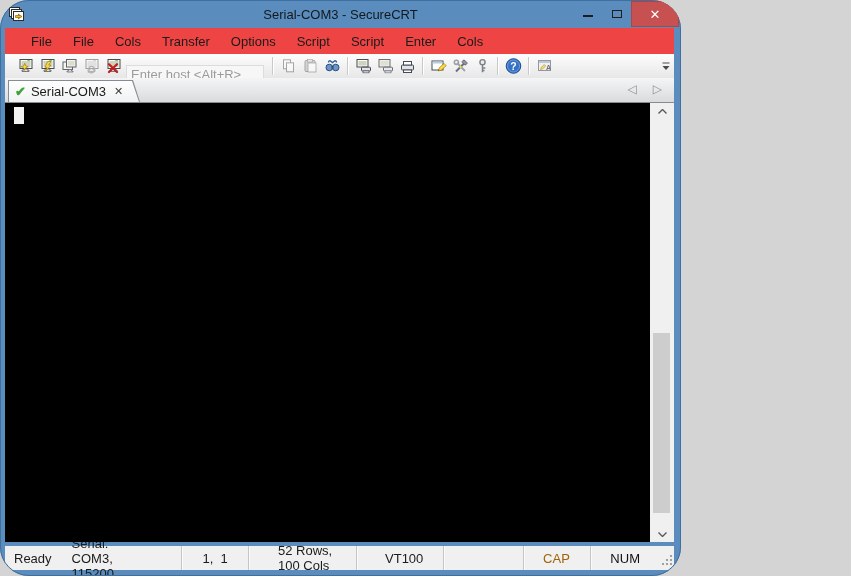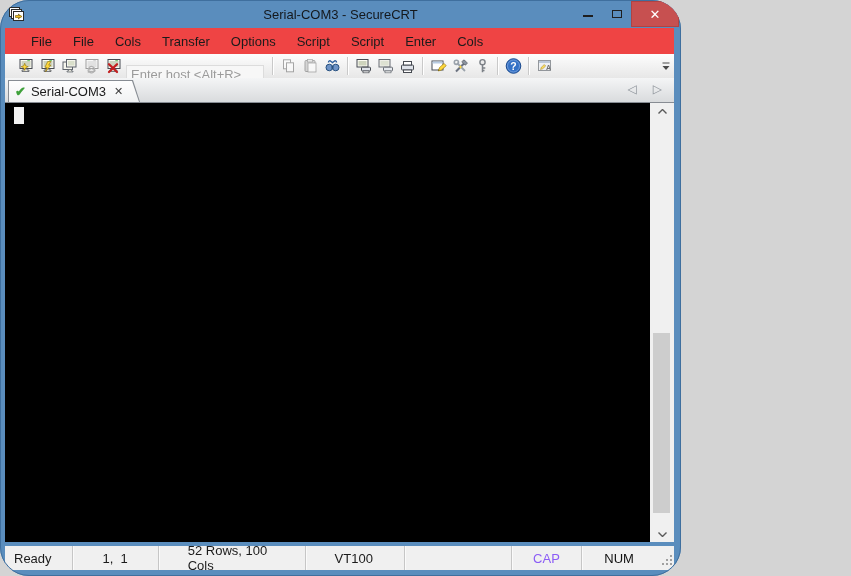--- a/index.html
+++ b/index.html
@@ -61,21 +61,21 @@
   .statusbar{margin:4px 7px 0 5px;height:24px;box-sizing:border-box;background:#f0f0f0;
     display:flex;align-items:center;font-size:13px;gap:20px;}
   .sb-sec{height:100%;display:flex;align-items:center;box-sizing:border-box;}
   .sb-sep-line{width:1px;height:100%;background:#c6c6c6;box-shadow:1px 0 0 #fafafa;}
   .sec-ready{flex:1;padding-left:9px;}
   .sec-serial{width:158px;justify-content:flex-end;padding-right:10px;}
   .sec-cursor{width:50px;justify-content:center;white-space:pre;}
   .sec-size{width:116px;padding-left:9px;}
   .sec-emu{width:64px;padding-left:9px;}
   .sec-empty{width:72px;}
-  .sec-cap{width:33px;justify-content:center;color:#8b5cf6;}
+  .sec-cap{width:33px;justify-content:center;color:#a16207;}
   .sec-num{width:37px;justify-content:center;color:#111;}
   .sec-grip{width:20px;justify-content:flex-end;align-items:flex-end;padding-bottom:3px;}
 </style>
 </head>
 <body>
 
 <svg width="0" height="0" style="position:absolute">
   <defs>
     <g id="mon">
       <rect x="3.5" y="2.5" width="12" height="9" fill="#fbfbf3" stroke="#474b52"></rect>
@@ -291,20 +291,21 @@
           <svg width="9" height="5" viewBox="0 0 9 5">
               <path d="M0.5 0.5L4.5 4.5L8.5 0.5" fill="none" stroke="#5a5a5a" stroke-width="1.4"></path>
             </svg>
         </span>
       </div>
     </div>
   </div>
 
   <div class="statusbar">
     <span class="sb-sec sec-ready">Ready</span>
+    <span class="sb-sec sec-serial">Serial: COM3, 115200</span>
     <span class="sb-sep-line"></span>
     <span class="sb-sec sec-cursor">1,  1</span>
     <span class="sb-sep-line"></span>
     <span class="sb-sec sec-size">52 Rows, 100 Cols</span>
     <span class="sb-sep-line"></span>
     <span class="sb-sec sec-emu">VT100</span>
     <span class="sb-sep-line"></span>
     <span class="sb-sec sec-empty"></span>
     <span class="sb-sep-line"></span>
     <span class="sb-sec sec-cap">CAP</span>

